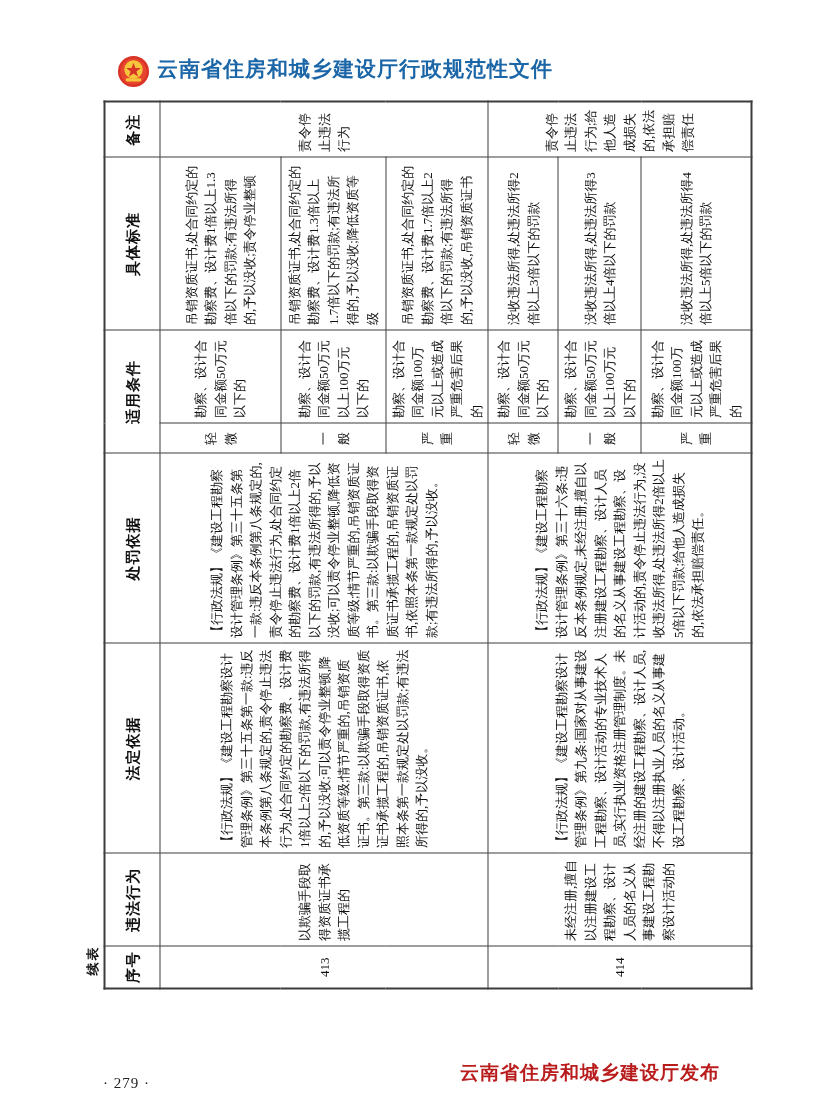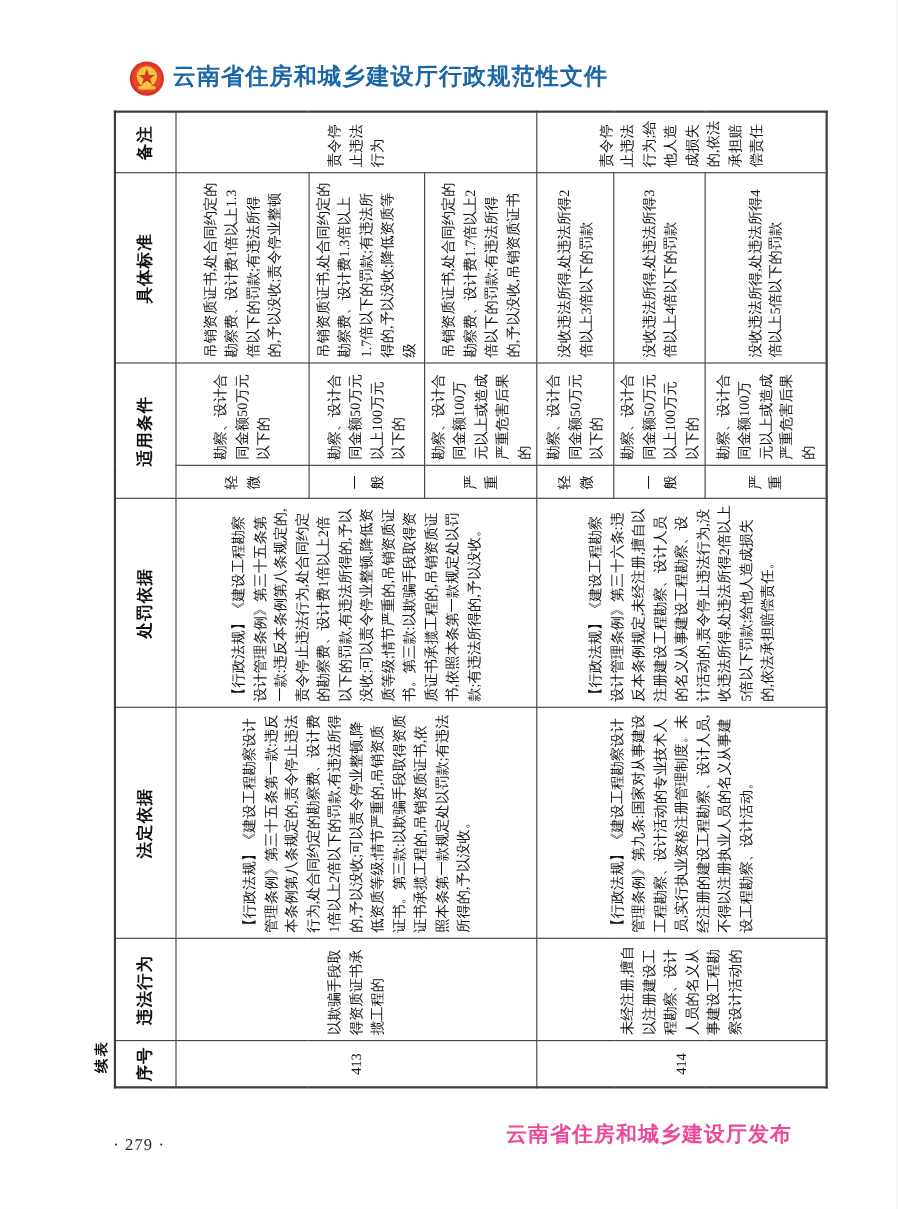--- a/index.html
+++ b/index.html
@@ -9,25 +9,25 @@
     margin:0 auto;
   }
   
   .doc-header{position:absolute;left:117px;top:55px;display:flex;align-items:flex-start;}
   .emblem{width:33px;height:33px;flex:0 0 33px;}
   .doc-title{
     margin-left:7px;font-family:"Liberation Sans","DejaVu Sans",sans-serif;
     font-weight:bold;font-size:21px;letter-spacing:1px;color:#1b66a7;white-space:nowrap;
   }
   
-  .page-number{position:absolute;left:103px;top:1033px;font-size:15px;color:#222;letter-spacing:1px;}
+  .page-number{position:absolute;left:103px;top:1075px;font-size:15px;color:#222;letter-spacing:1px;}
   .publisher{
-    position:absolute;right:96px;top:1018px;
+    position:absolute;right:96px;top:1060px;
     font-family:Liberation Sans, sans-serif;font-weight:bold;
-    font-size:19px;color:#ec4899;letter-spacing:1px;
+    font-size:19px;color:#b91c1c;letter-spacing:1px;
   }
   
   .rot-wrap{
     position:absolute;left:-28px;top:216px;width:887px;height:660px;
     transform:rotate(-90deg);transform-origin:50% 50%;
   }
   .cont-label{position:absolute;left:14px;top:-2px;font-size:13px;font-weight:bold;letter-spacing:2px;color:#111;}
   table.law{
     position:absolute;left:0;top:18px;width:887px;height:642px;
     border-collapse:collapse;table-layout:fixed;

